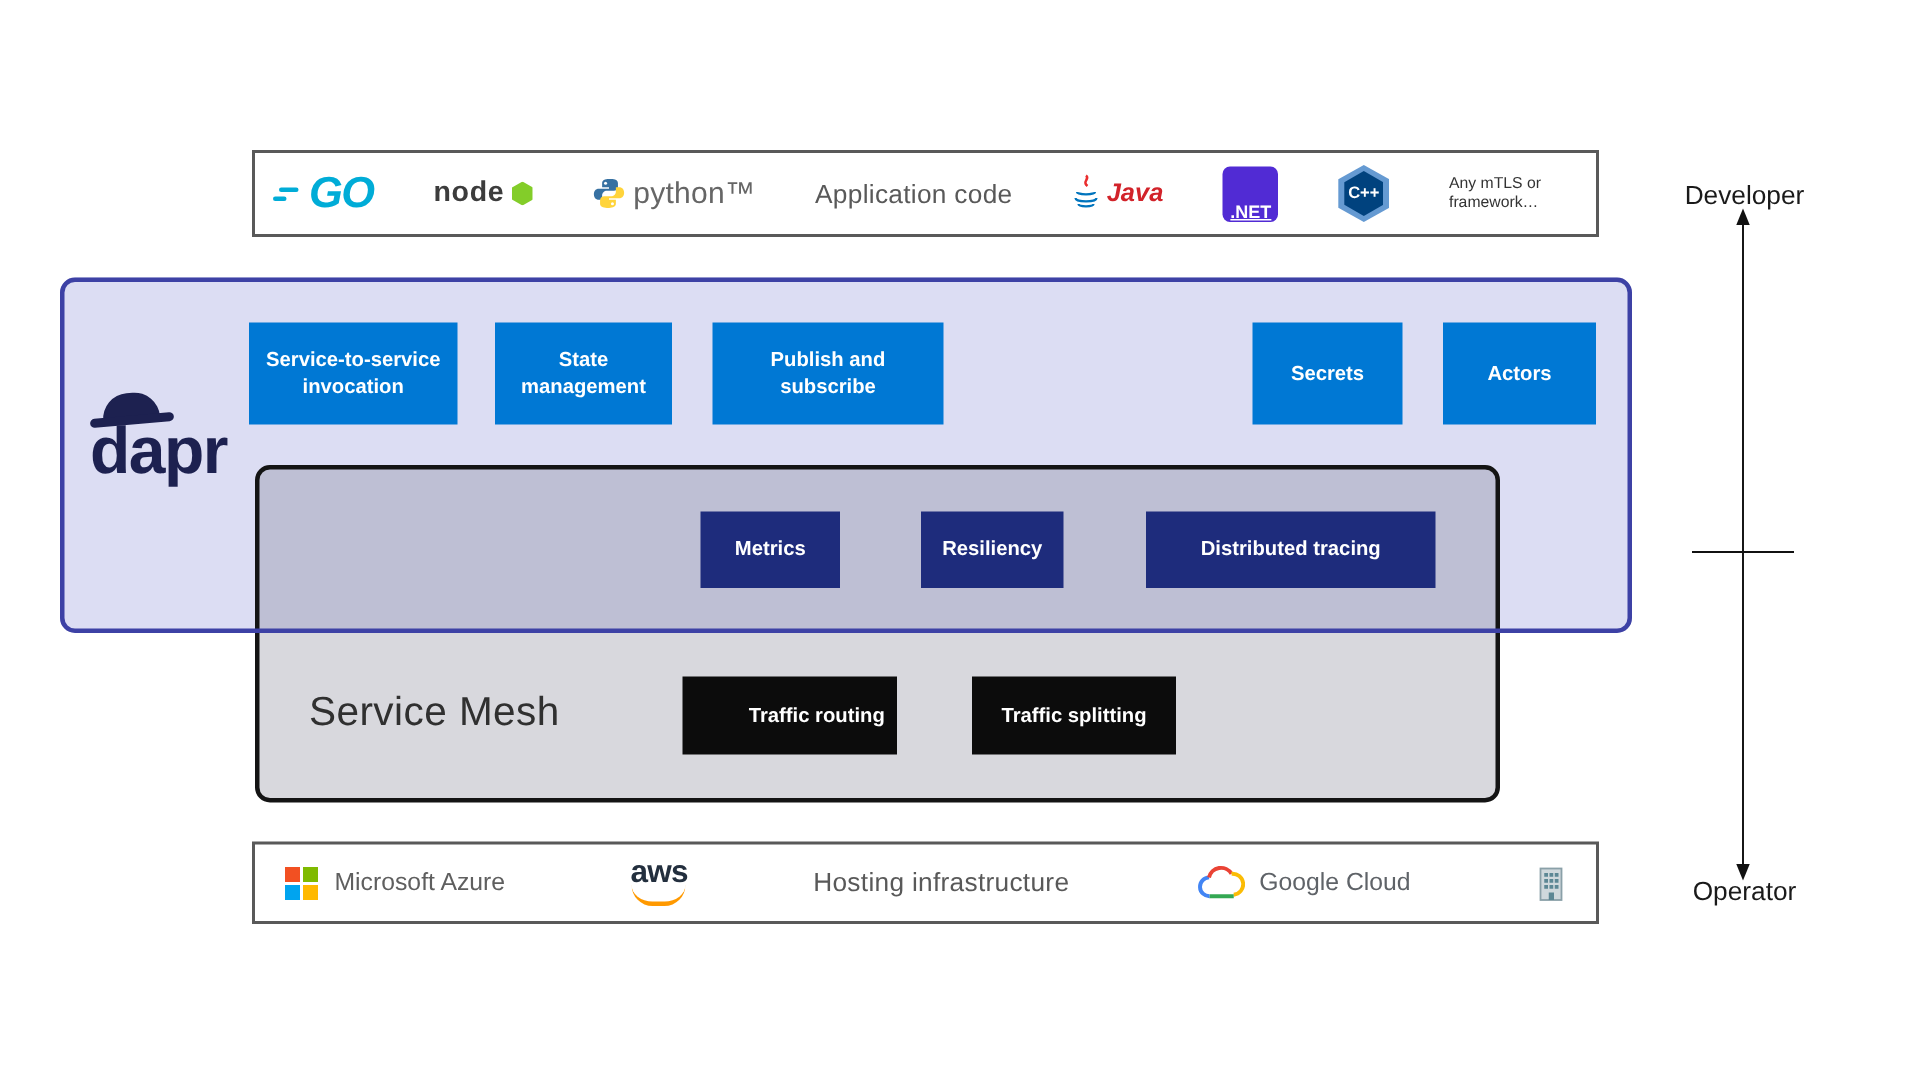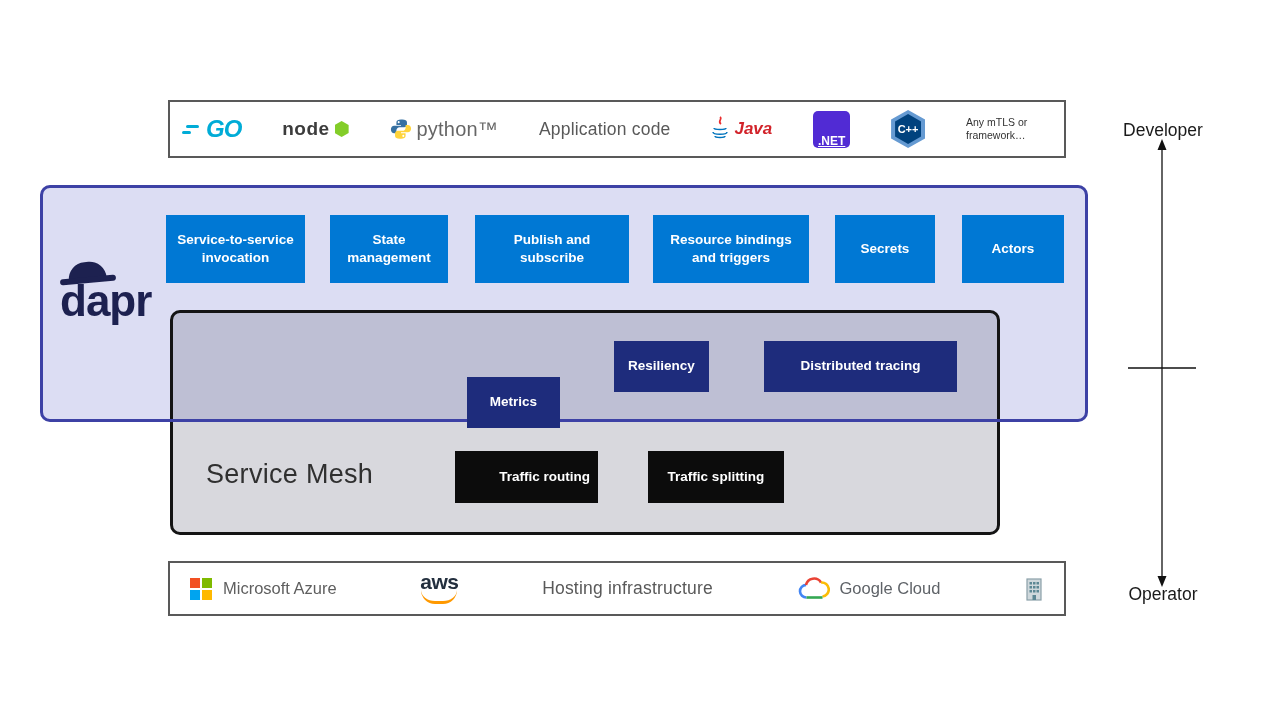--- a/index.html
+++ b/index.html
@@ -17,21 +17,21 @@
   #app-bar  { left:168px; top:100px; width:898px; height:58px; padding:0 16px; }
   #host-bar { left:168px; top:561px; width:898px; height:55px; padding:0 20px; }
   .bar-title { color:#595959; font-size:17.5px; letter-spacing:0.2px; }
 
   .logo { display:flex; align-items:center; gap:5px; }
 
   
   .go-lines { display:flex; flex-direction:column; gap:3px; margin-right:2px; }
   .go-line { height:3px; background:#00acd7; border-radius:2px; }
   .go-line.l1 { width:13px; } .go-line.l2 { width:9px; margin-left:-4px;}
-  .go-label { color:#00acd7; font-weight:700; font-style:italic; font-size:24px; letter-spacing:-1px; }
+  .go-label { color:#00acd7; font-weight:700; font-style:italic; font-size:29px; letter-spacing:-1px; }
 
   
   .node-label { color:#3c3c3c; font-weight:700; font-size:19px; letter-spacing:0.5px; }
   .hexagon { width:14px; height:16px; background:#83cd29;
     clip-path:polygon(50% 0,100% 25%,100% 75%,50% 100%,0 75%,0 25%); }
 
   
   .python-label { color:#666; font-size:20px; letter-spacing:0.2px; }
 
   
@@ -104,21 +104,21 @@
   .mfeat { background:#0c0c0c; top:451px; height:52px; }
 
   #cap-1 { left:166px; width:139px; }
   #cap-2 { left:330px; width:118px; }
   #cap-3 { left:475px; width:154px; }
   #cap-4 { left:653px; width:156px; }
   #cap-5 { left:835px; width:100px; }
   #cap-6 { left:962px; width:102px; }
 
   #sh-1 { left:318px; width:94px; }
-  #sh-2 { left:467px; width:93px;margin-top:36px; }
+  #sh-2 { left:467px; width:93px; }
   #sh-3 { left:614px; width:95px; }
   #sh-4 { left:764px; width:193px; }
 
   #mf-1 { left:455px; width:143px;padding-left:44px; }
   #mf-2 { left:648px; width:136px; }
 </style>
 </head>
 <body>
 
 <div class="canvas">
@@ -186,21 +186,20 @@
 
   <div id="dapr-logo">
     <span class="dapr-hat-dome"></span>
     <span class="dapr-hat-brim"></span>
     <span class="dapr-text">dapr</span>
   </div>
 
   <div class="box cap" id="cap-1">Service-to-service invocation</div>
   <div class="box cap" id="cap-2">State management</div>
   <div class="box cap" id="cap-3">Publish and subscribe</div>
-  <div class="box cap" id="cap-4">Resource bindings and triggers</div>
   <div class="box cap" id="cap-5">Secrets</div>
   <div class="box cap" id="cap-6">Actors</div>
 
   <div class="box shared" id="sh-2">Metrics</div>
   <div class="box shared" id="sh-3">Resiliency</div>
   <div class="box shared" id="sh-4">Distributed tracing</div>
 
   <div id="mesh-title">Service Mesh</div>
   <div class="box mfeat" id="mf-1">Traffic routing</div>
   <div class="box mfeat" id="mf-2">Traffic splitting</div>

